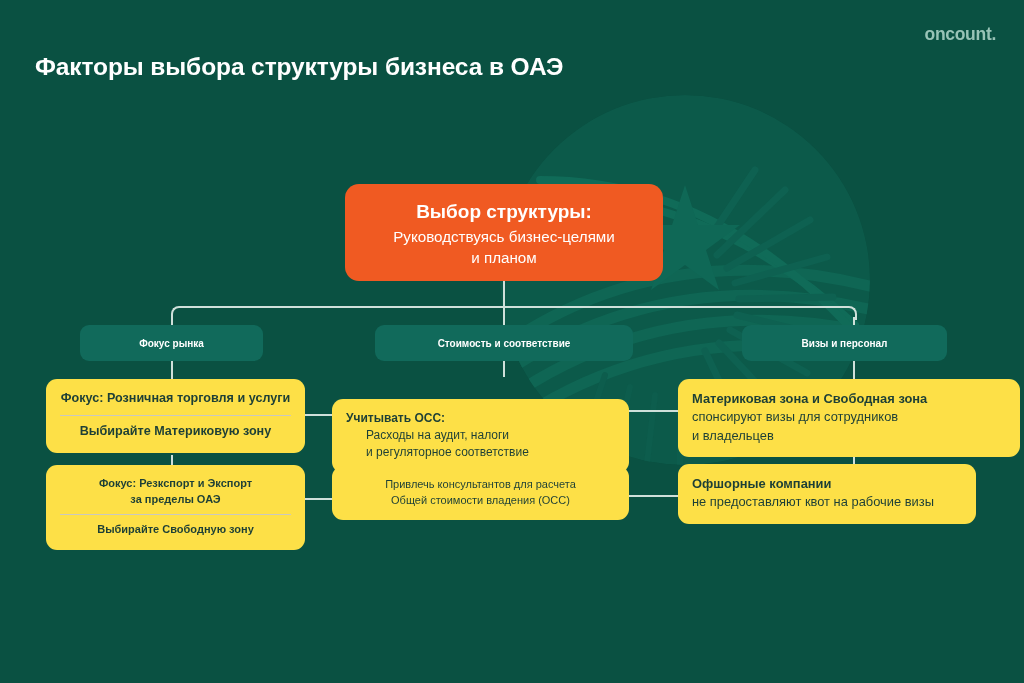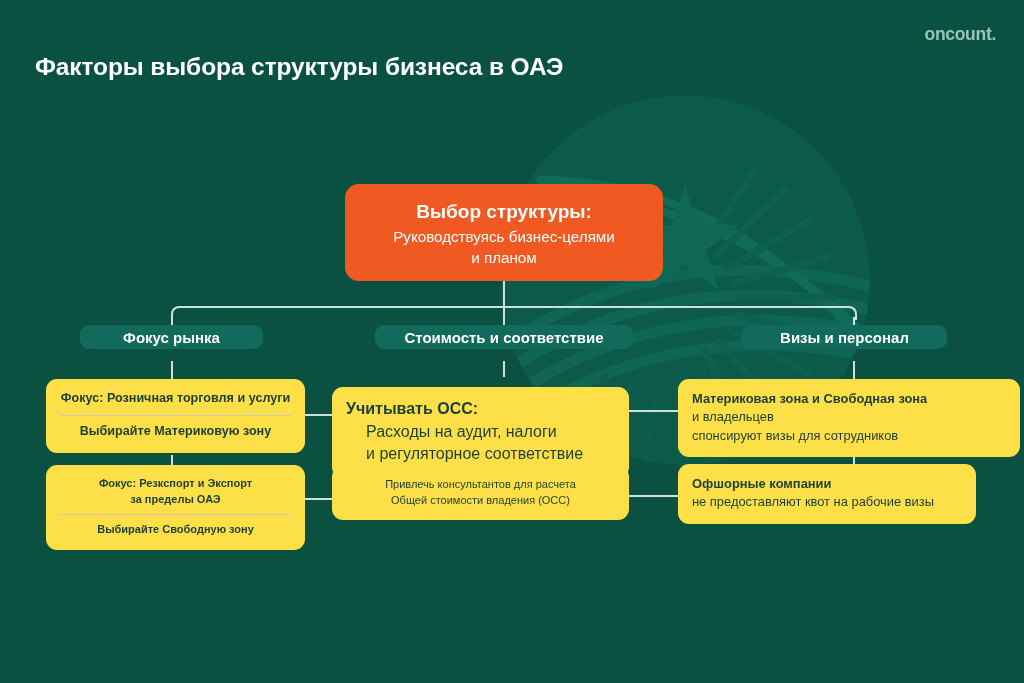--- a/index.html
+++ b/index.html
@@ -97,28 +97,28 @@
   #root-node .root-sub {
     font-size: 15.2px;
     color: #ffffff;
     line-height: 1.38;
     text-align: right;
   }
 
   
   .cat-pill {
     position: absolute;
-    height: 24px;
+    height: 36px;
     background: #116a5b;
     border-radius: 9px;
     display: flex;
     align-items: center;
     justify-content: center;
     color: #ffffff;
-    font-size: 15px;
+    font-size: 10px;
     font-weight: bold;
     box-sizing: border-box;
     padding: 0 16px;
     white-space: nowrap;
   }
   #cat-0 { left: 80px;  top: 325px; width: 183px; }
   #cat-1 { left: 375px; top: 325px; width: 258px; }
   #cat-2 { left: 742px; top: 325px; width: 205px; }
 
   
@@ -135,21 +135,21 @@
   .card .ln.c  { text-align: center; }
   .card .ln.ind { padding-left: 20px; }
   .card .divider {
     height: 1px;
     background: #c9c8c1;
     margin: 7px 0 7px 0;
   }
 
   #card-l0 { left: 46px;  top: 379px; width: 259px; font-size: 12.6px; }
   #card-l1 { left: 46px;  top: 465px; width: 259px; font-size: 11px; }
-  #card-m0 { left: 332px; top: 387px; width: 297px; font-size: 16px; }
+  #card-m0 { left: 332px; top: 399px; width: 297px; font-size: 12px; }
   #card-m1 { left: 332px; top: 466px; width: 297px; font-size: 11px; }
   #card-r0 { left: 678px; top: 379px; width: 342px; font-size: 12.9px; }
   #card-r1 { left: 678px; top: 464px; width: 298px; font-size: 12.9px; }
 </style>
 </head>
 <body>
 
 <div id="canvas">
 
   <svg id="watermark" viewBox="0 0 460 420" xmlns="http://www.w3.org/2000/svg">
@@ -256,22 +256,22 @@
     <div class="ln ind">и регуляторное соответствие</div>
   </div>
 
   <div class="card" id="card-m1">
     <div class="ln c">Привлечь консультантов для расчета</div>
     <div class="ln c">Общей стоимости владения (ОСС)</div>
   </div>
 
   <div class="card" id="card-r0">
     <div class="ln b">Материковая зона и Свободная зона</div>
+    <div class="ln">спонсируют визы для сотрудников</div>
     <div class="ln">и владельцев</div>
-    <div class="ln">спонсируют визы для сотрудников</div>
   </div>
 
   <div class="card" id="card-r1">
     <div class="ln b">Офшорные компании</div>
     <div class="ln">не предоставляют квот на рабочие визы</div>
   </div>
 
 </div>
 
 </body></html>

